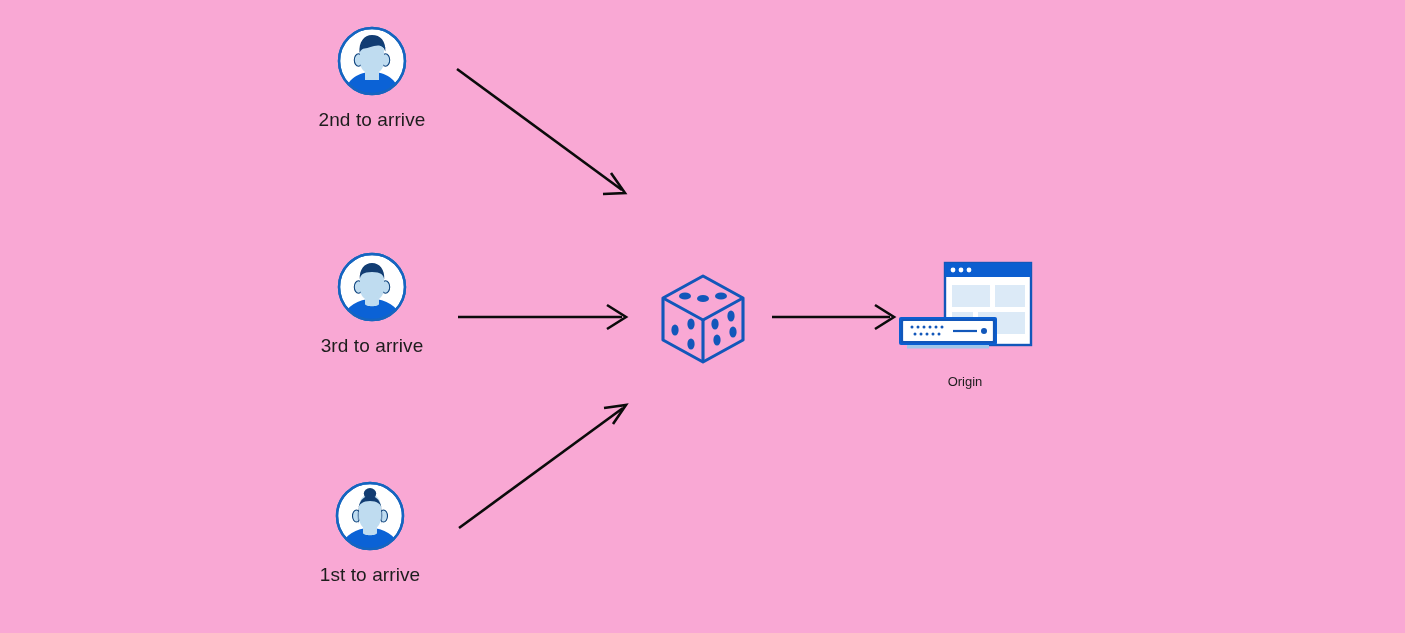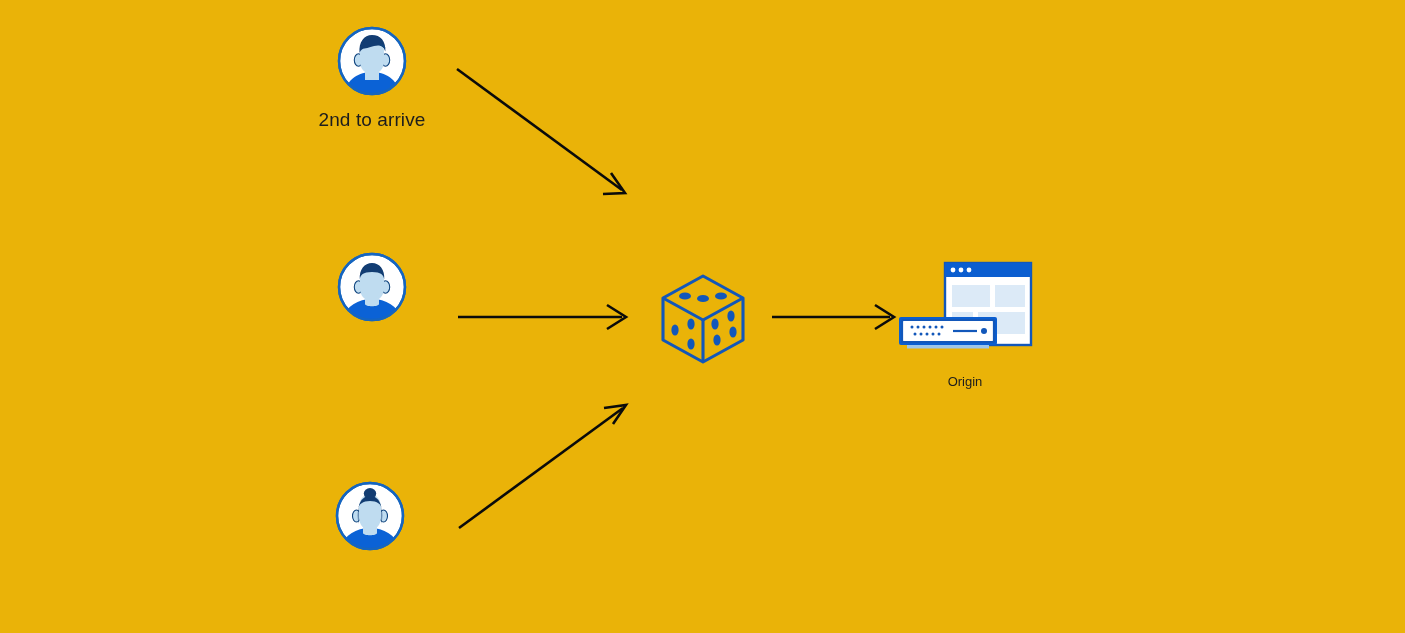--- a/index.html
+++ b/index.html
@@ -8,21 +8,21 @@
     background: #ffffff;
   }
   body {
     font-family: "Liberation Sans", sans-serif;
     -webkit-font-smoothing: antialiased;
   }
   #canvas {
     position: relative;
     width: 1405px;
     height: 633px;
-    background: #eab308;
+    background: #f9a8d4;
     overflow: hidden;
   }
   .node {
     position: absolute;
   }
   .avatar-node {
     width: 160px;
     text-align: center;
   }
   .avatar-wrap {
@@ -140,20 +140,21 @@
         <path d="M6 74 C9 57 22 49 37 49 C52 49 65 57 68 74 Z" fill="#0b62d6"></path>
         <path d="M30 41 L44 41 L44 54 C44 57 30 57 30 54 Z" fill="#bfdcf0"></path>
         <ellipse cx="23.5" cy="37" rx="4.2" ry="6.2" fill="#bfdcf0" stroke="#10457f" stroke-width="1.1"></ellipse>
         <ellipse cx="50.5" cy="37" rx="4.2" ry="6.2" fill="#bfdcf0" stroke="#10457f" stroke-width="1.1"></ellipse>
         <path d="M25 29 C25 20 30 15 37 15 C44 15 49 20 49 29 L49 38 C49 46 44 51 37 51 C30 51 25 46 25 38 Z" fill="#bfdcf0"></path>
 
         <path d="M24.8 29.5 C24 19.5 29.5 13 37 13 C44.5 13 50 19.5 49.2 29.5 C48.8 25 46 22 37 22 C28 22 25.2 25 24.8 29.5 Z" fill="#123d73"></path>
       </g>
       <circle cx="37" cy="37" r="33" fill="none" stroke="#1565c0" stroke-width="2.4"></circle>
     </svg>
+    <div class="node-label">3rd to arrive</div>
   </div>
 
   <div class="node avatar-node" style="left:290px; top:479px;">
     <svg class="avatar-wrap" viewBox="0 0 74 74" xmlns="http://www.w3.org/2000/svg">
       <defs>
         <clipPath id="clipC">
             <circle cx="37" cy="37" r="33"></circle>
           </clipPath>
       </defs>
       <circle cx="37" cy="37" r="33" fill="#ffffff" stroke="#1565c0" stroke-width="2.4"></circle>
@@ -162,20 +163,21 @@
         <path d="M30 41 L44 41 L44 54 C44 57 30 57 30 54 Z" fill="#bfdcf0"></path>
         <ellipse cx="23.5" cy="37" rx="4" ry="6" fill="#bfdcf0" stroke="#10457f" stroke-width="1.1"></ellipse>
         <ellipse cx="50.5" cy="37" rx="4" ry="6" fill="#bfdcf0" stroke="#10457f" stroke-width="1.1"></ellipse>
         <path d="M26 29 C26 20 31 15 37 15 C43 15 48 20 48 29 L48 38 C48 46 43 51 37 51 C31 51 26 46 26 38 Z" fill="#bfdcf0"></path>
 
         <path d="M25.5 45 C23.5 33 25 17 37 17 C49 17 50.5 33 48.5 45 L48.5 30 C48.5 25 44 22 37 22 C30 22 25.5 25 25.5 30 Z" fill="#123d73"></path>
         <ellipse cx="37" cy="14.5" rx="6.2" ry="5.4" fill="#123d73"></ellipse>
       </g>
       <circle cx="37" cy="37" r="33" fill="none" stroke="#1565c0" stroke-width="2.4"></circle>
     </svg>
+    <div class="node-label">1st to arrive</div>
   </div>
 
   <div class="node dice-node" style="left:655px; top:268px;">
     <svg width="96" height="96" viewBox="0 0 96 96" xmlns="http://www.w3.org/2000/svg">
       <g fill="none" stroke="#1257ba" stroke-width="3.1" stroke-linejoin="round">
 
         <polygon points="48,8 88,30 88,72 48,94 8,72 8,30"></polygon>
         <polyline points="8,30 48,52 88,30"></polyline>
         <line x1="48" y1="52" x2="48" y2="94"></line>
       </g>

